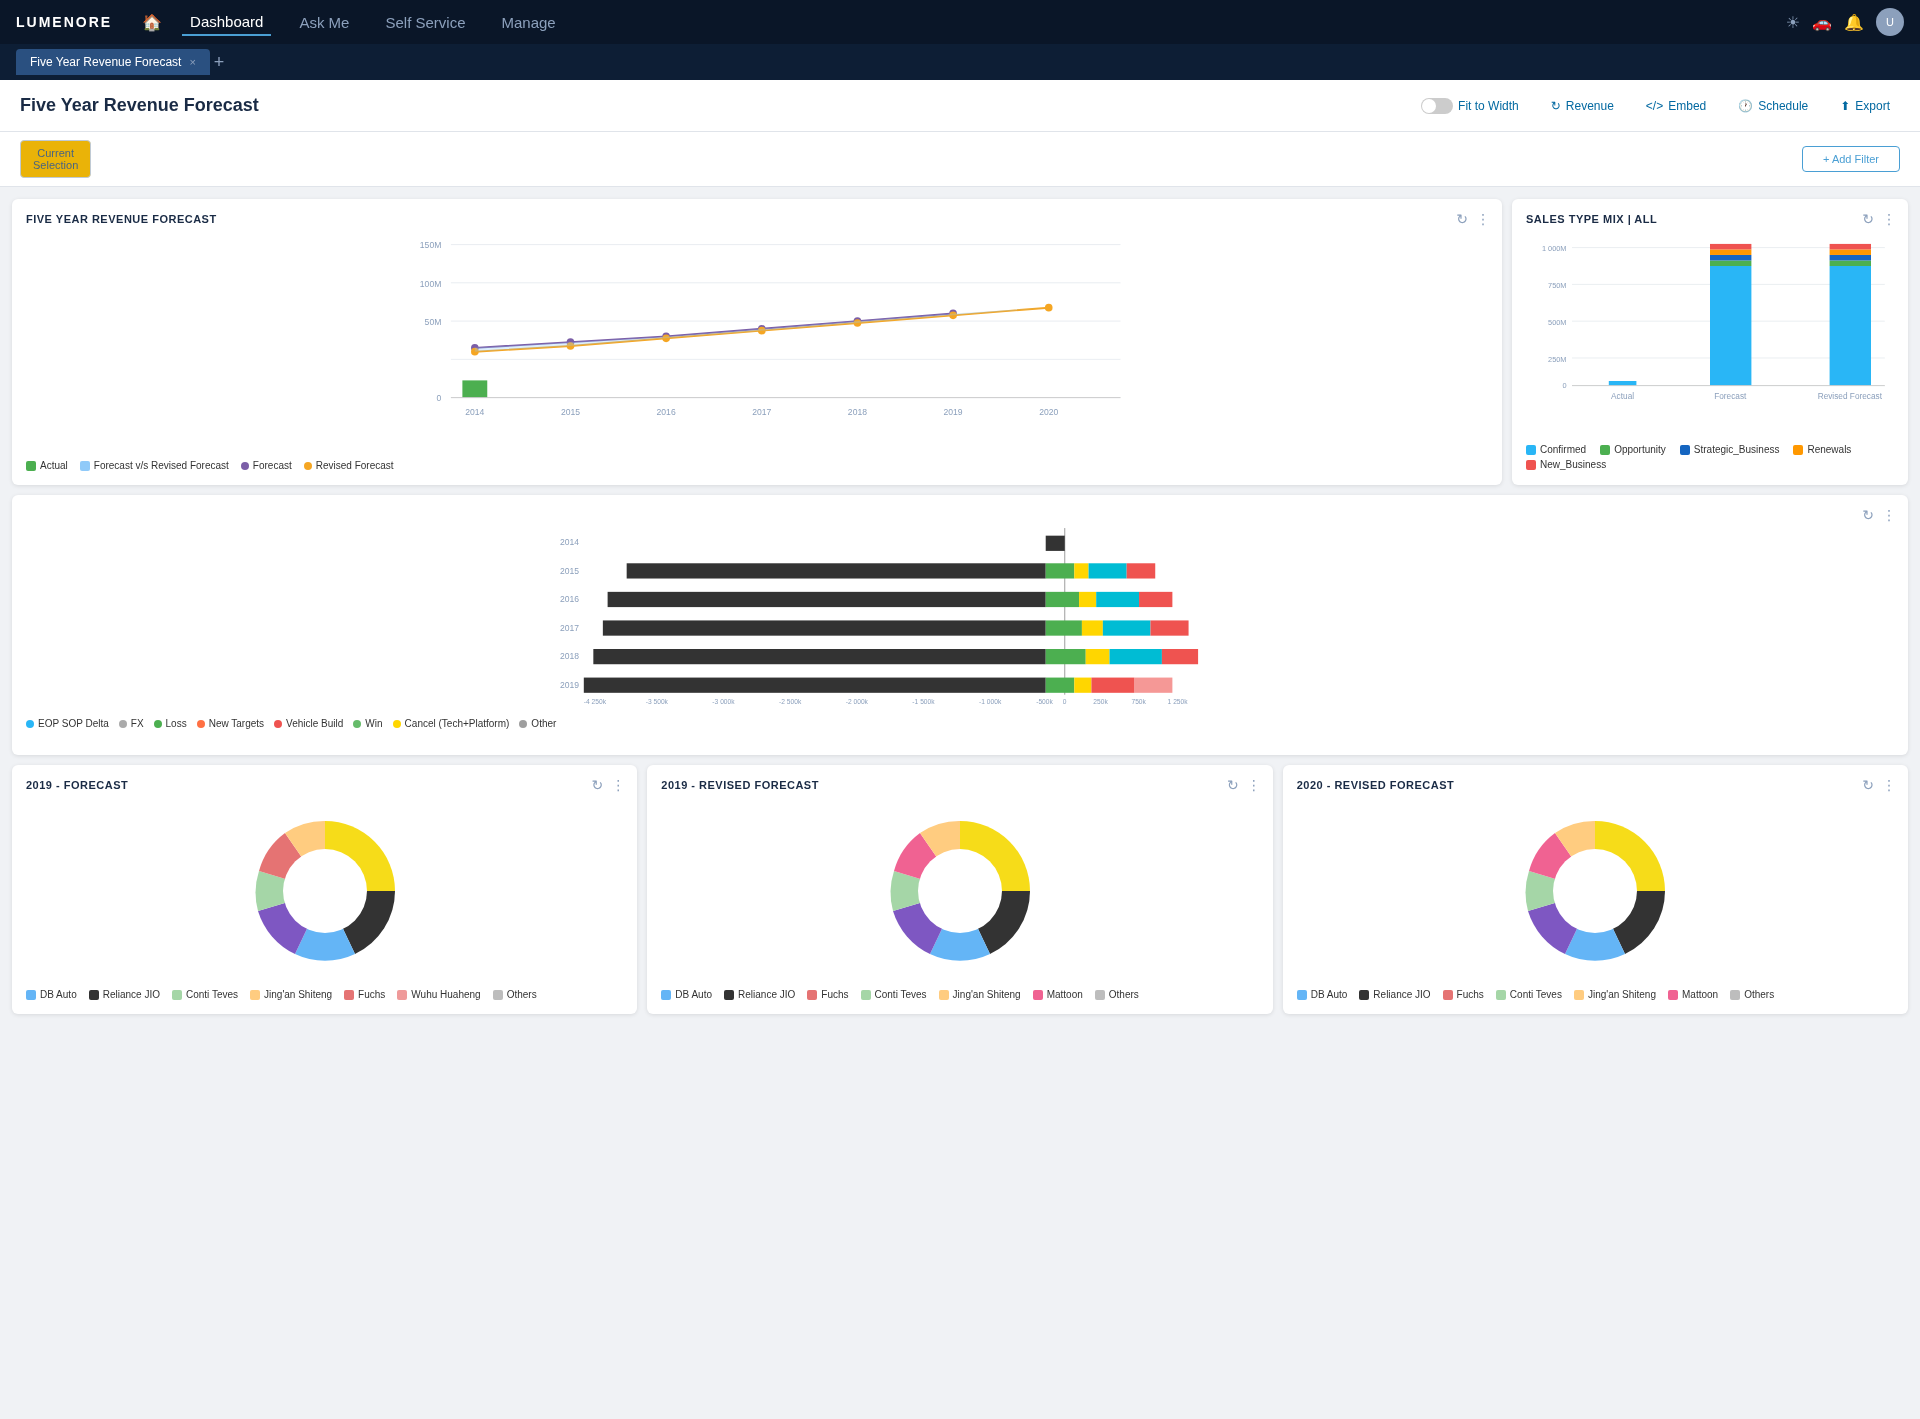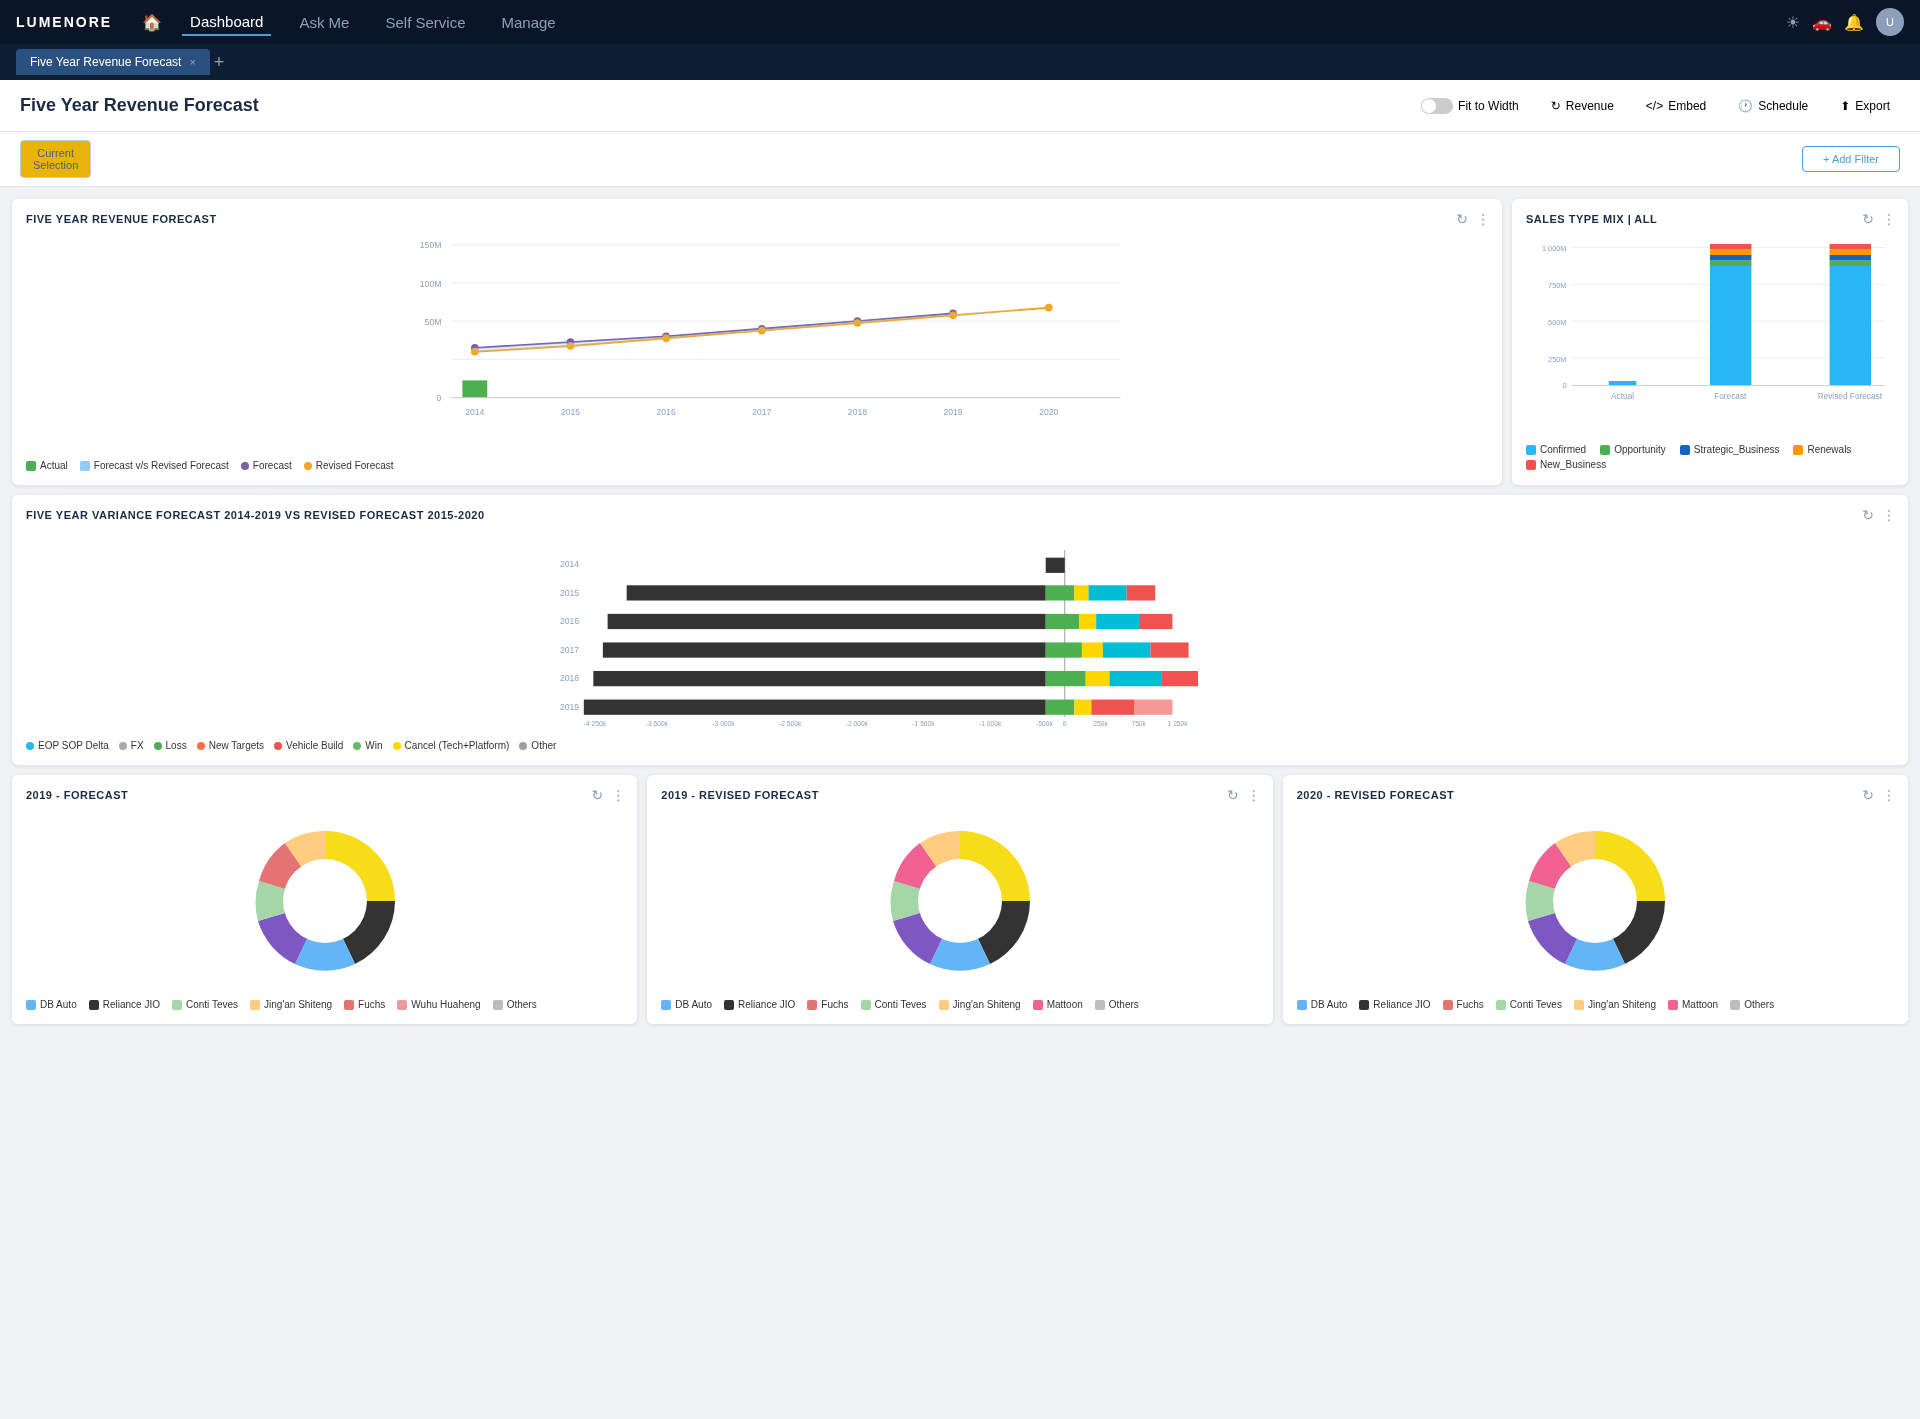--- a/index.html
+++ b/index.html
@@ -51,21 +51,21 @@
       display: flex;
       align-items: center;
       padding: 0 20px;
       height: 52px;
       border-bottom: 1px solid #e0e4ea;
     }
     .page-title { font-size: 18px; font-weight: 600; color: #1a2b45; flex: 1; }
     .header-actions { display: flex; align-items: center; gap: 12px; }
     .header-btn {
       display: flex; align-items: center; gap: 5px;
-      color: #000000; font-size: 12px; cursor: pointer;
+      color: #0369a1; font-size: 12px; cursor: pointer;
       padding: 5px 10px; border-radius: 4px;
     }
     .toggle-switch {
       width: 32px; height: 16px; background: #ccc; border-radius: 8px;
       position: relative; cursor: pointer;
     }
     .toggle-knob {
       width: 14px; height: 14px; background: white; border-radius: 50%;
       position: absolute; top: 1px; left: 1px;
     }
@@ -361,21 +361,20 @@
             </div>
         </div>
       </div>
     </div>
   </div>
 
   <div class="row">
 
 
     <div class="card" style="flex:1;min-height:260px;">
-      <div class="card-title">FIVE YEAR VARIANCE FORECAST 2014-2019 Vs REVISED FORECAST 2015-2020</div>
       <div class="card-actions">
         <span class="card-action-icon">↻</span>
         <span class="card-action-icon">⋮</span>
       </div>
       <div class="chart-area">
         <svg viewBox="0 0 900 210" width="100%" height="200">
 
           <text x="50" y="38" text-anchor="end" fill="#8ca0bc" font-size="9">2014</text>
           <text x="50" y="68" text-anchor="end" fill="#8ca0bc" font-size="9">2015</text>
           <text x="50" y="98" text-anchor="end" fill="#8ca0bc" font-size="9">2016</text>

